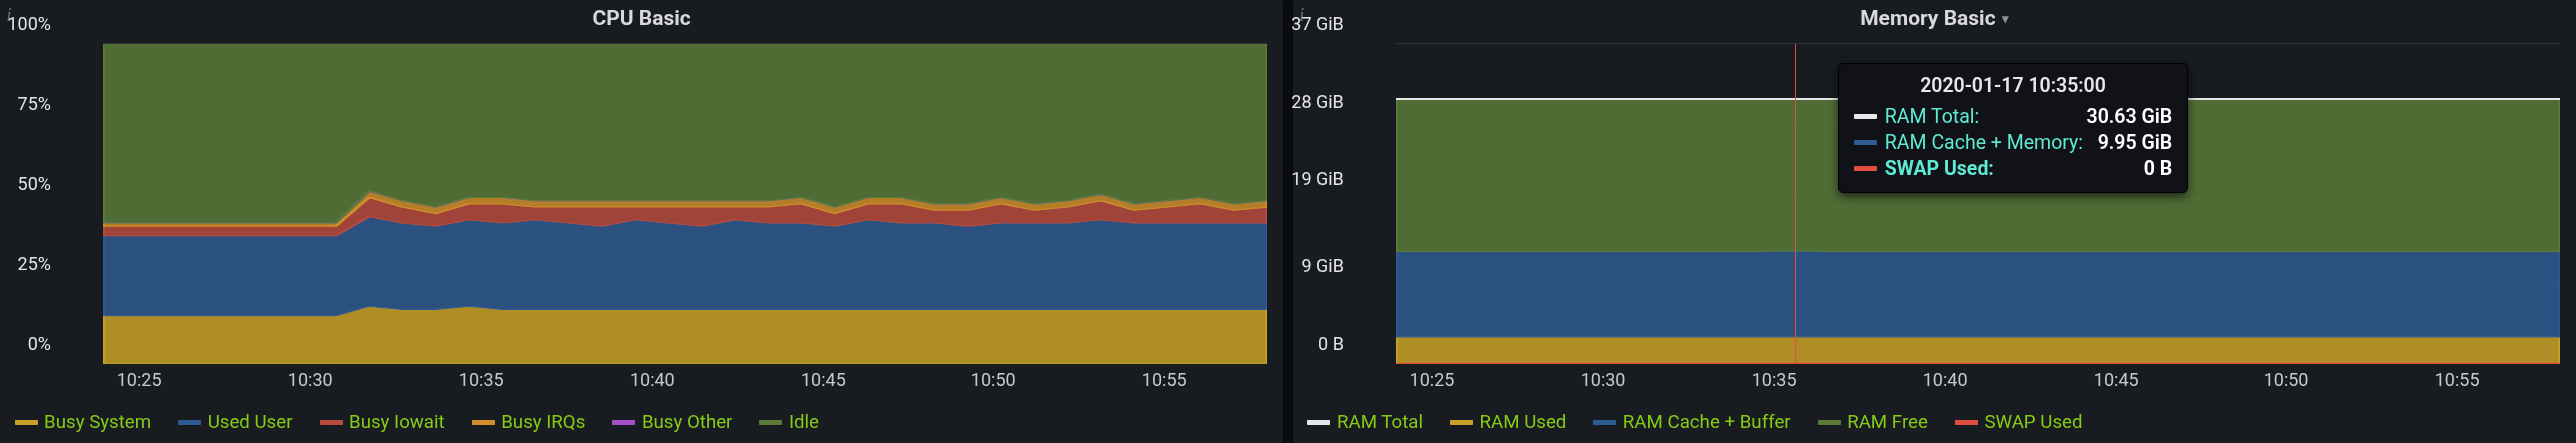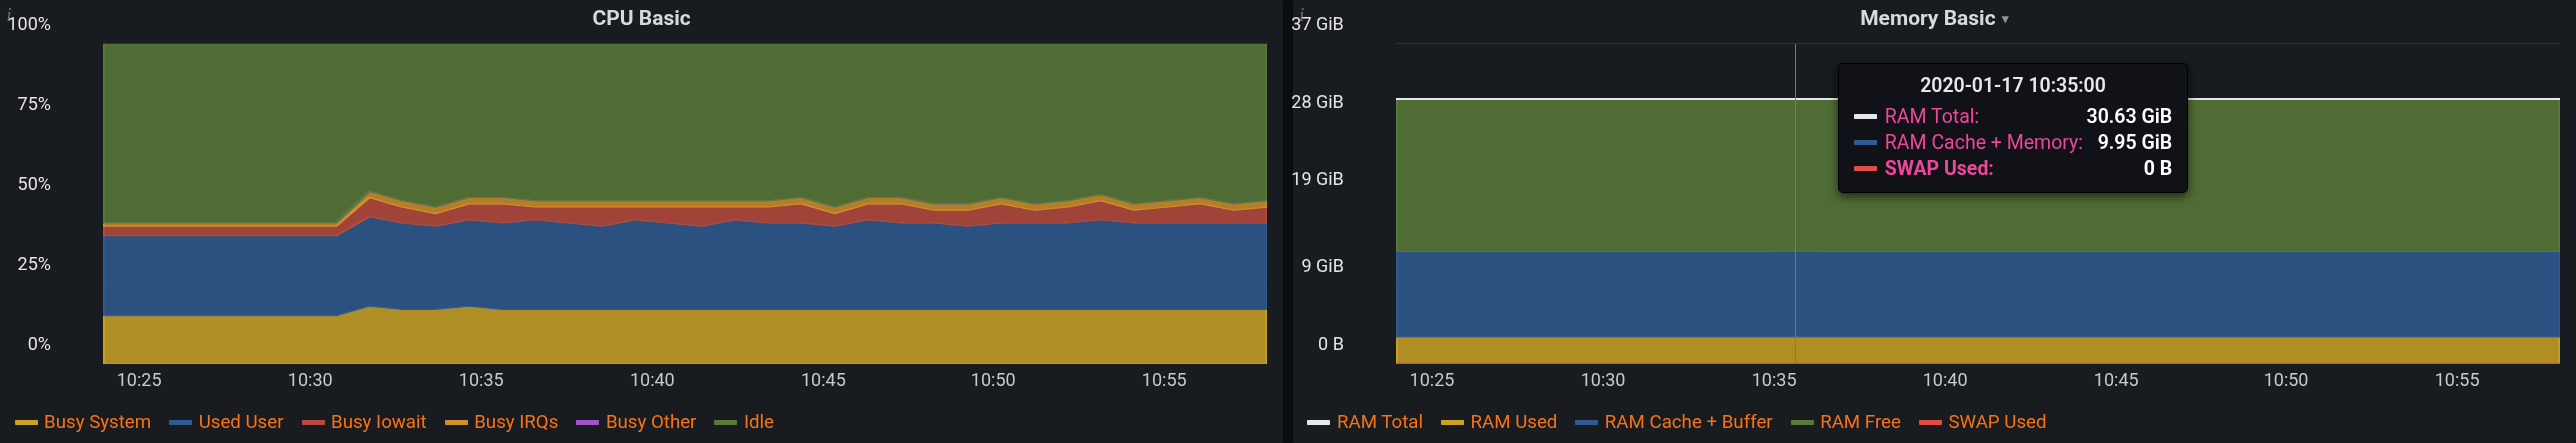--- a/index.html
+++ b/index.html
@@ -94,24 +94,24 @@
     text-align: center;
   }
   .grid-line-h {
     position: absolute;
     left: 0; right: 0;
     border-top: 0.8px solid #2c3235;
   }
   .legend-row {
     display: flex;
     flex-wrap: wrap;
-    gap: 16px 18px;
+    gap: 16px 27px;
     padding: 6.5px 14.6px 9.7px 14.6px;
     font-size: 18.7px;
-    color: #f97316;
+    color: #84cc16;
   }
   .legend-item {
     display: flex;
     align-items: center;
     gap: 6.5px;
     cursor: pointer;
   }
   .legend-swatch {
     width: 23px;
     height: 4.9px;
@@ -142,21 +142,21 @@
     font-size: 19.5px;
   }
   .tooltip-row {
     display: flex;
     align-items: center;
     justify-content: space-between;
     gap: 14.6px;
     padding: 1.6px 0;
   }
   .tooltip-row .tt-left { display:flex; align-items:center; gap:8px; }
-  .tooltip-row .tt-label { color:#ec4899; }
+  .tooltip-row .tt-label { color:#5eead4; }
   .tooltip-row .tt-val { font-weight:600; color:#fff; }
   .tooltip-row.bold .tt-label, .tooltip-row.bold .tt-val { font-weight:700; }
   .crosshair {
     position:absolute;
     top:0; bottom:0;
     width:0;
     border-left:1.6px solid #e24d42;
     z-index:8;
   }
 </style>

